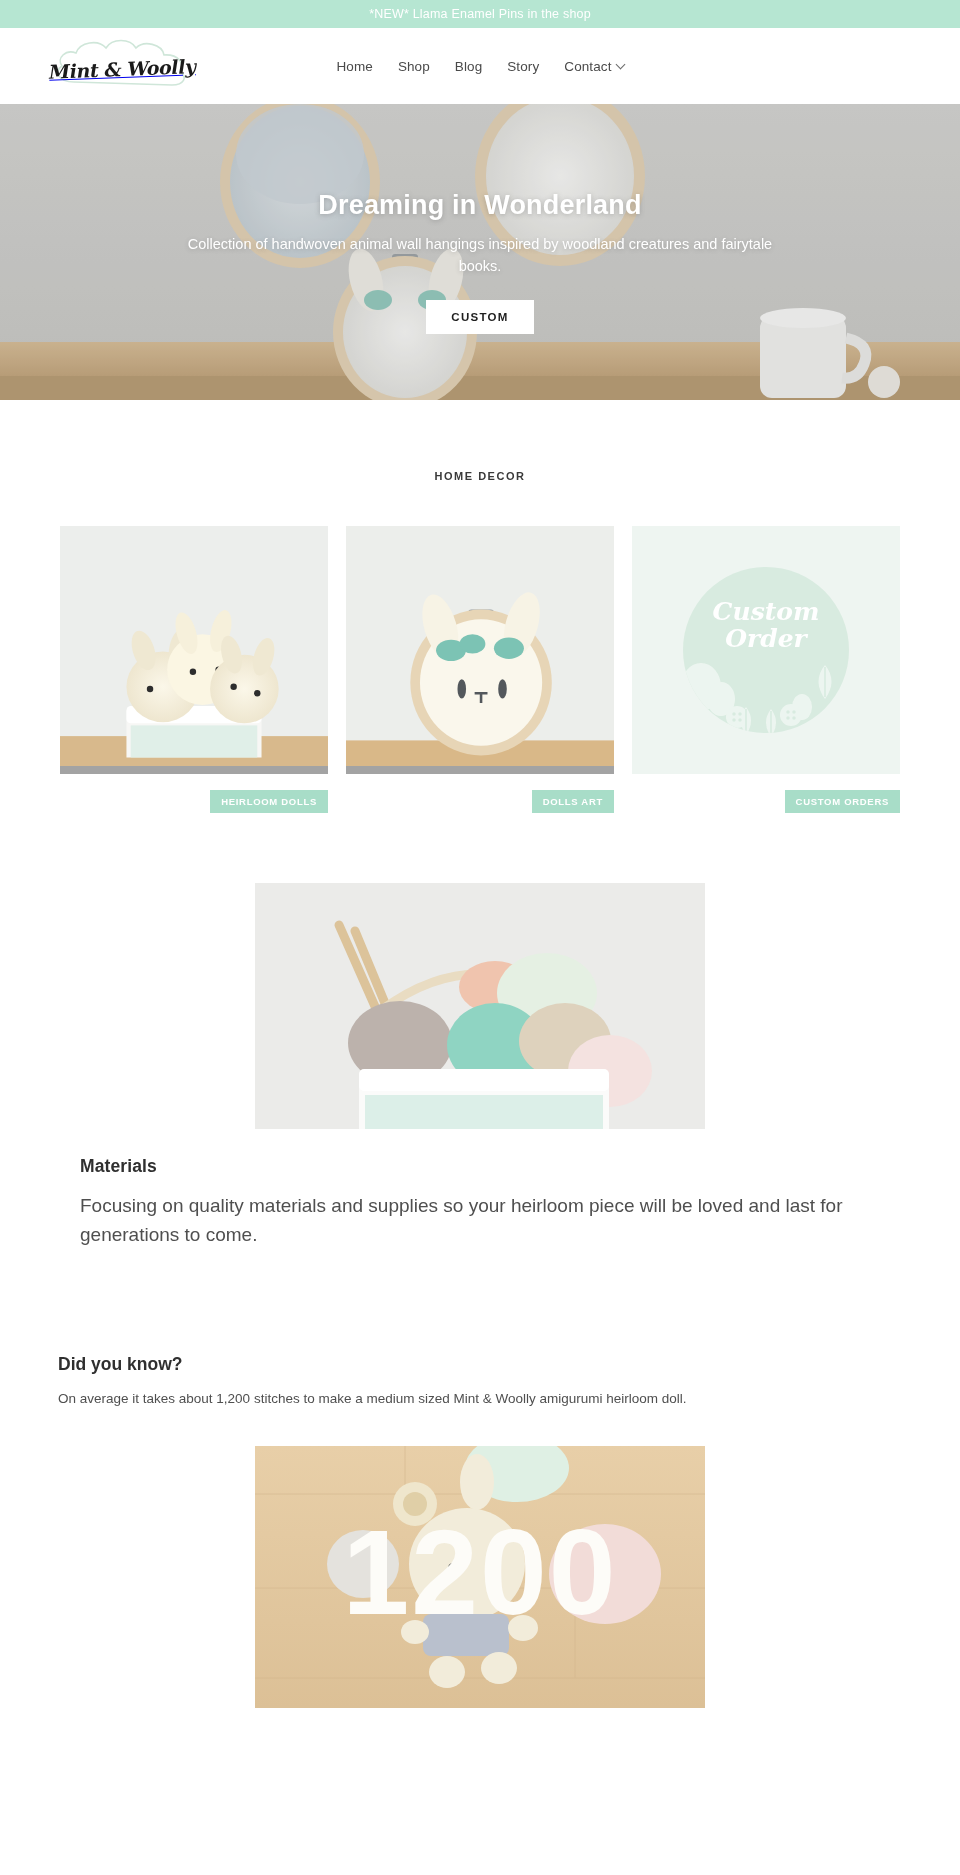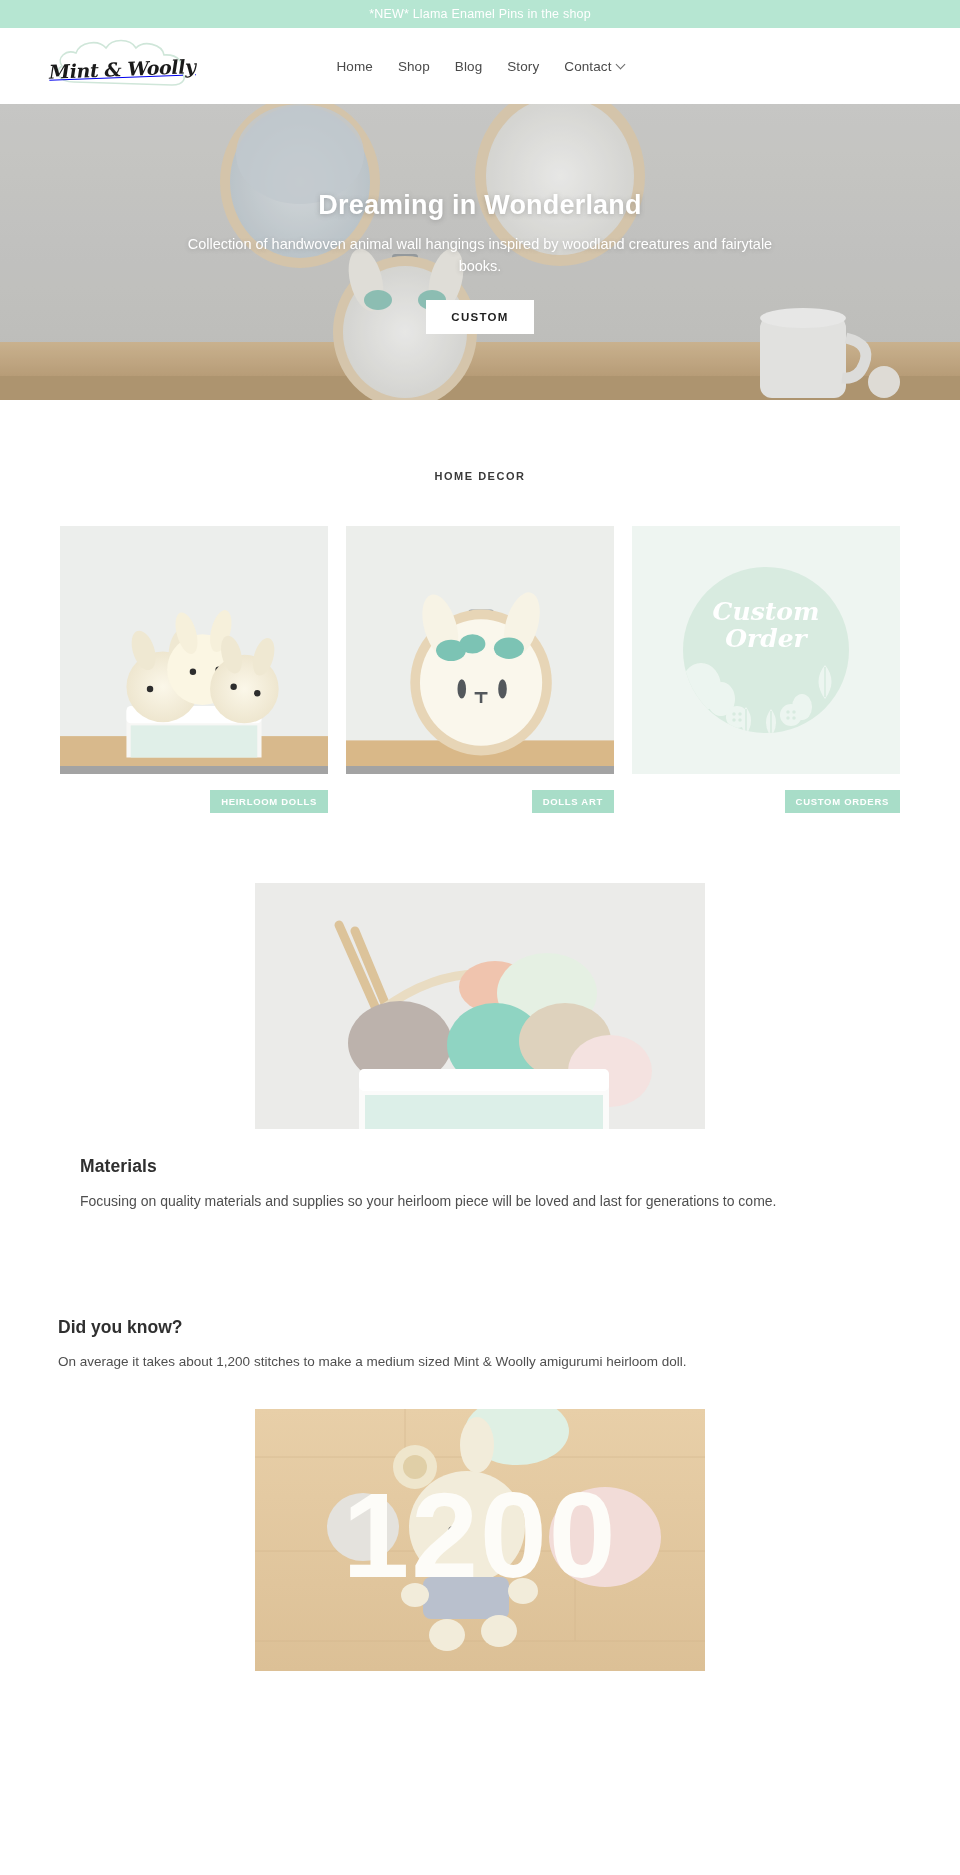--- a/index.html
+++ b/index.html
@@ -213,21 +213,21 @@
     padding: 27px 80px 0;
   }
   .feature-title {
     font-size: 17.5px;
     font-weight: bold;
     color: #2f2f2f;
     margin-bottom: 14px;
     letter-spacing: .1px;
   }
   .feature-body {
-    font-size: 14px;
+    font-size: 19px;
     color: #4f4f4f;
     line-height: 1.55;
   }
 
   
   .fact { padding-top: 104px; }
   .fact-text { padding: 0 58px 18px; }
   .fact-title {
     font-size: 17.5px;
     font-weight: bold;

